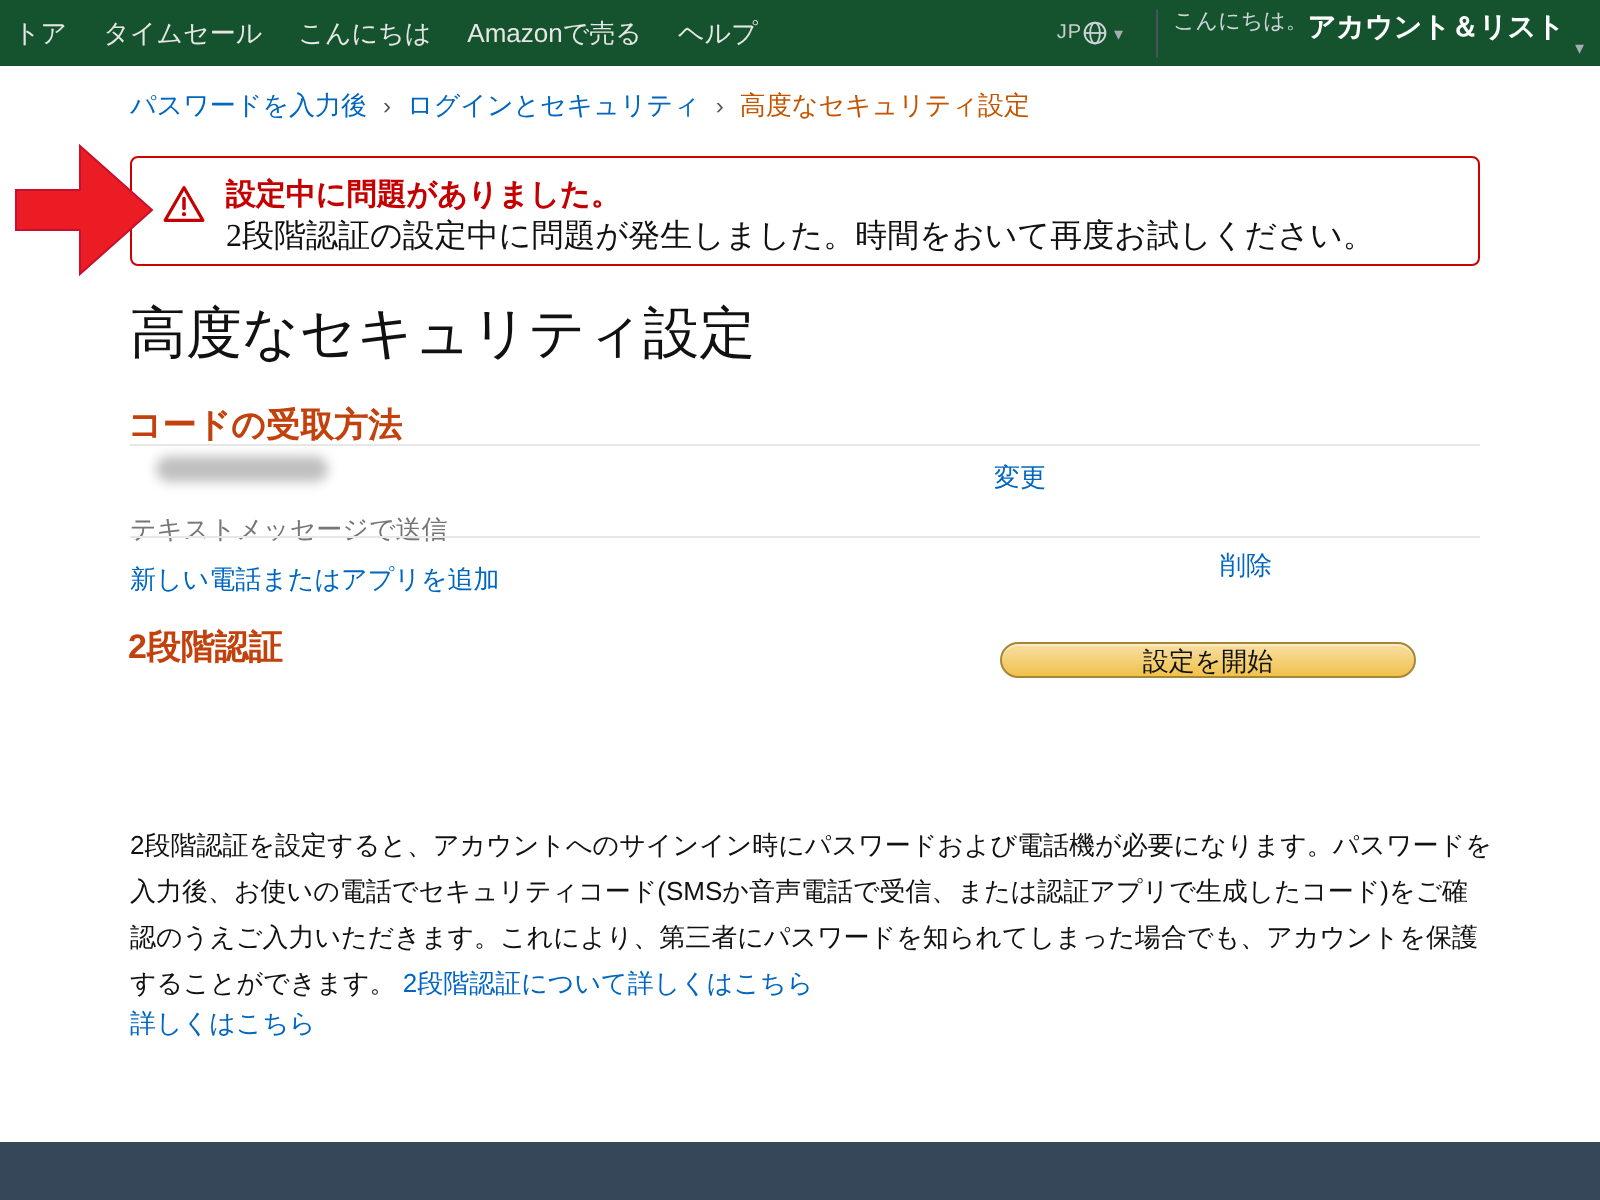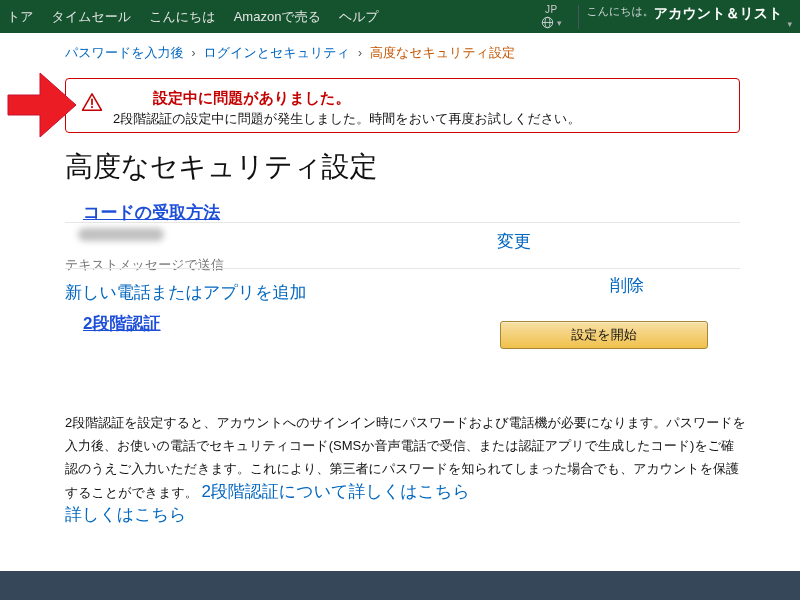--- a/index.html
+++ b/index.html
@@ -13,21 +13,21 @@
 
   
   .navbar {
     position:absolute; top:0; left:0; width:800px; height:33px;
     background:#14532d; display:flex; align-items:center;
     color:#e6e6e6; font-size:13px;
   }
   .nav-left { display:flex; align-items:center; margin-left:-2px; }
   .nav-item { padding:0 9px; cursor:pointer; white-space:nowrap; }
   .nav-right { margin-left:auto; display:flex; align-items:center; height:100%; }
-  .locale-box { display:flex; flex-direction:column; align-items:center; padding:0 8px; cursor:pointer; }
+  .locale-box { display:flex; flex-direction:row; align-items:center; padding:0 8px; cursor:pointer; }
   .locale-code { font-size:10px; color:#ccc; line-height:12px; letter-spacing:.5px; }
   .locale-row { display:flex; align-items:center; gap:3px; }
   .globe-svg { width:13px; height:13px; display:block; }
   .caret { color:#a7acb2; font-size:9px; line-height:10px; }
   .nav-divider { width:1px; height:24px; background:#48535f; margin:0 8px; }
   .account-box { display:flex; align-items:flex-start; padding-right:8px; cursor:pointer; }
   .account-lines { display:flex; flex-direction:row; }
   .greeting { font-size:11px; color:#cfd5da; line-height:13px; }
   .account-name { font-size:14px; font-weight:bold; color:#fff; line-height:16px; white-space:nowrap; }
   .account-caret { margin:14px 0 0 5px; }
@@ -41,58 +41,58 @@
   .crumb-sep { color:#555; font-size:12px; }
   .crumb-current { color:#c45500; }
 
   
   .alert-box {
     position:absolute; top:78px; left:65px; width:675px; height:55px;
     background:#fff; border:1px solid #d00000; border-radius:4px;
     padding:10px 14px 8px 47px;
   }
   .alert-icon { position:absolute; left:15px; top:13px; width:22px; height:20px; }
-  .alert-title { color:#c40000; font-weight:bold; font-size:15px; line-height:18px;margin-left:40px; }
-  .alert-body { color:#111; font-size:13px; line-height:17px; margin-top:3px; }
+  .alert-title { color:#c40000; font-weight:bold; font-size:15px; line-height:18px; }
+  .alert-body { color:#111; font-size:16px; line-height:17px; margin-top:3px;font-family:Liberation Serif, serif; }
 
   
   .anno-arrow { position:absolute; left:5px; top:70px; width:74px; height:70px; pointer-events:none; }
 
   
   .page-title {
     position:absolute; top:148px; left:65px;
     font-size:28px; font-weight:normal; color:#111;
   }
   .section-head {
-    position:absolute; left:83px;
-    font-size:17px; font-weight:bold; color:#1d4ed8;text-decoration:underline;
+    position:absolute; left:64px;
+    font-size:17px; font-weight:bold; color:#c2410c;
   }
   .head-code { top:201px; }
   .divider { position:absolute; left:65px; width:675px; height:1px; background:#e7e7e7; }
   .div1 { top:222px; }
   .div2 { top:268px; }
 
   .phone-blob {
     position:absolute; left:78px; top:228px; width:86px; height:13px;
     background:#8c8c8c; border-radius:7px; filter:blur(3px); opacity:.55;
   }
   .phone-caption {
     position:absolute; left:65px; top:256px;
     font-size:13px; color:#767676;
   }
-  .link { color:#0066c0; text-decoration:none; cursor:pointer; font-size:17px; }
+  .link { color:#0066c0; text-decoration:none; cursor:pointer; font-size:13px; }
   .change-link { position:absolute; left:497px; top:230px; }
   .delete-link { position:absolute; left:610px; top:230px;margin-top:44px; }
   .add-link { position:absolute; left:65px; top:281px; }
 
   .head-tfa { top:312px; }
   .start-btn {
-    position:absolute; left:500px; top:321px; width:208px; height:28px;
+    position:absolute; left:500px; top:321px; width:208px; height:18px;
     background:linear-gradient(to bottom,#f7dfa5,#f0c14b);
-    border:1px solid #a88734; border-radius:3px;
+    border:1px solid #a88734; border-radius:13px;
     box-shadow:0 1px 0 rgba(255,255,255,.4) inset;
     font-family:Liberation Mono, monospace; font-size:13px; color:#111; cursor:pointer;
   }
   .tfa-intro {
     position:absolute; left:65px; top:343px; width:445px;
     font-size:13px; line-height:21px; color:#111;
   }
   .tfa-desc {
     position:absolute; left:65px; top:411px; width:682px;
     font-size:13px; line-height:23px; color:#111;

